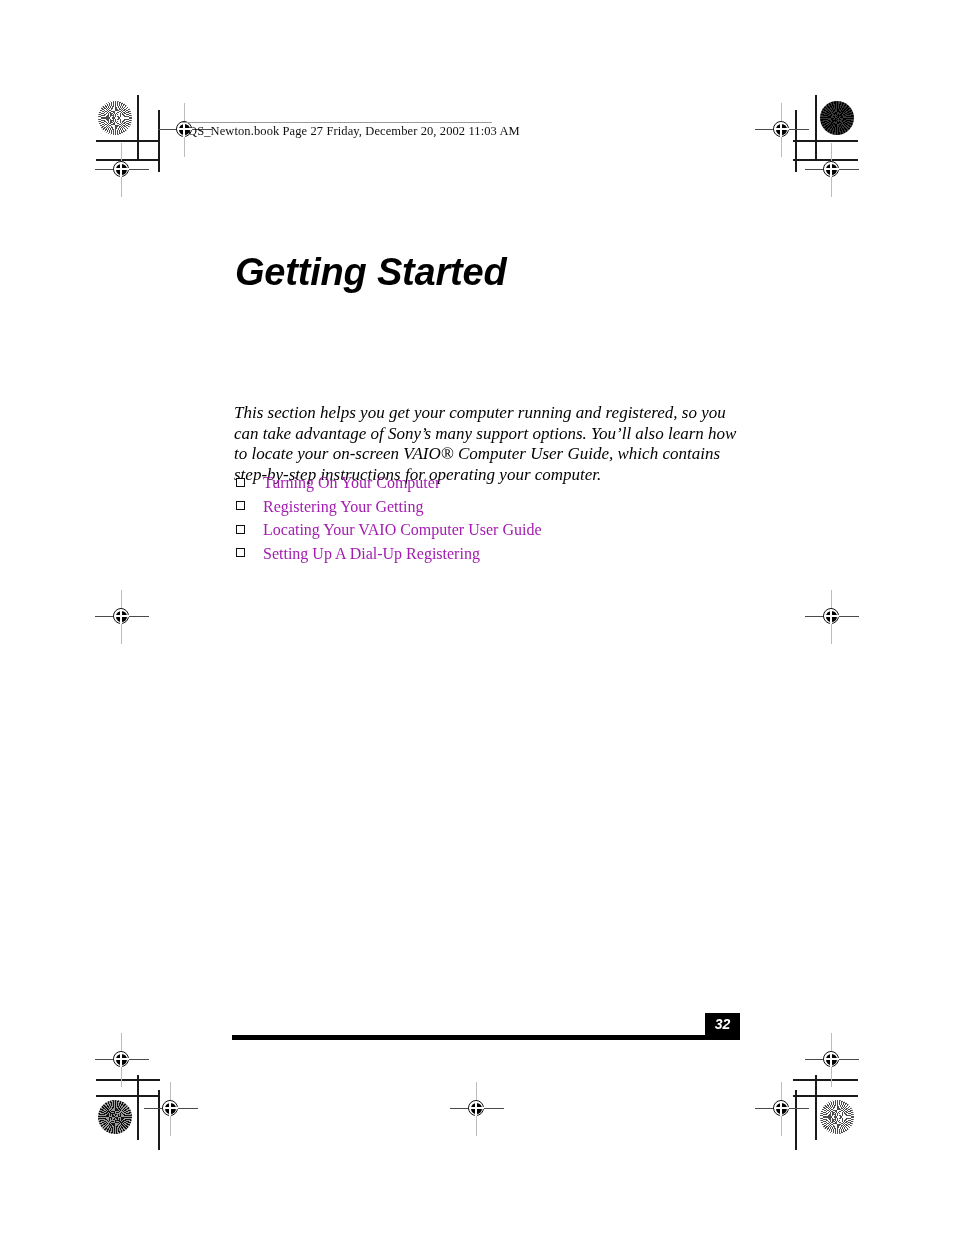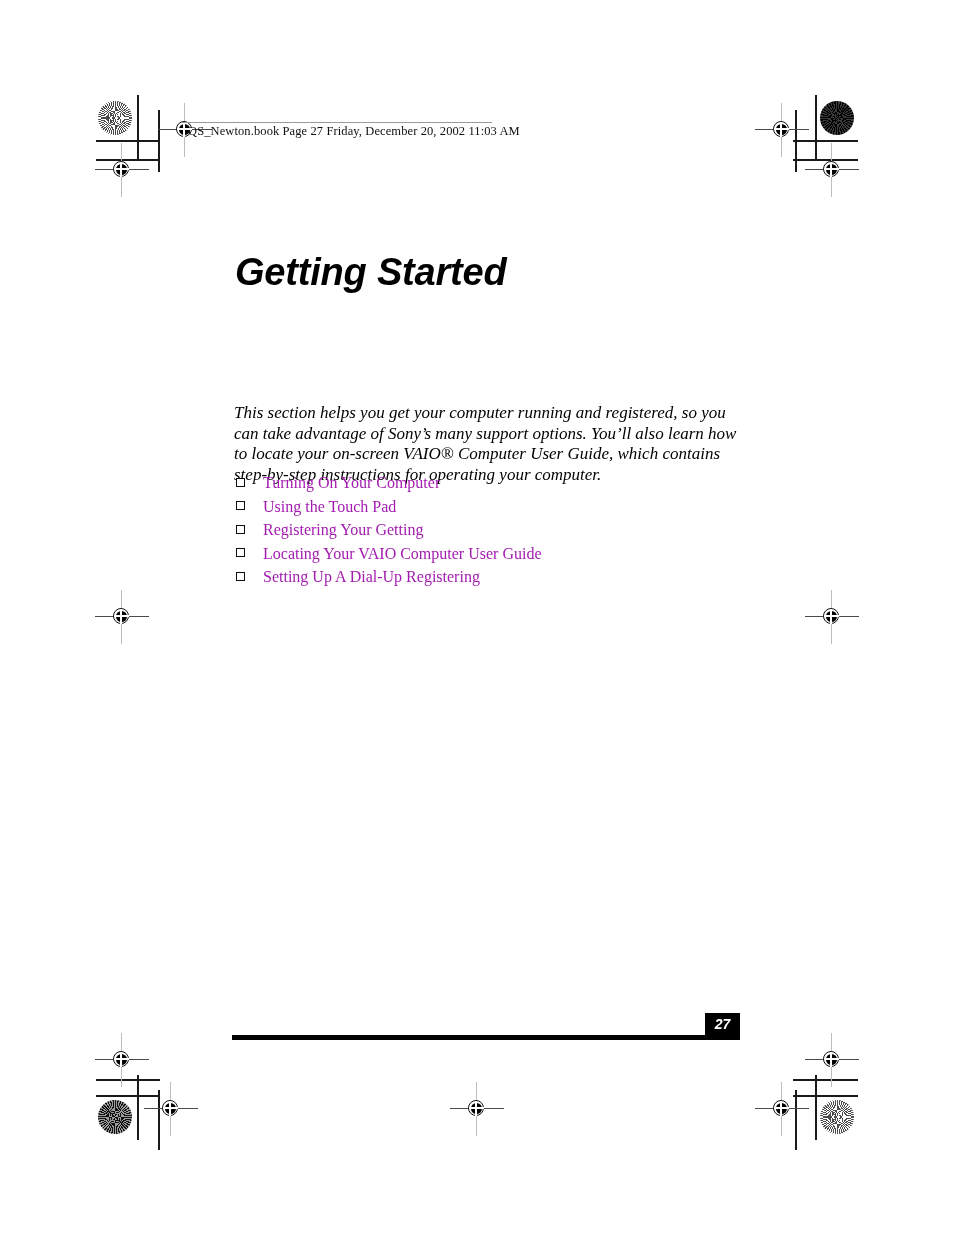--- a/index.html
+++ b/index.html
@@ -330,37 +330,33 @@
   <div class="file-header" style="left:188px; top:124px;">QS_Newton.book  Page 27  Friday, December 20, 2002  11:03 AM</div>
 
   <h1 class="chapter-title">Getting Started</h1>
 
   <p class="intro">This section helps you get your computer running and registered, so you can take advantage of Sony’s many support options. You’ll also learn how to locate your on-screen VAIO® Computer User Guide, which contains step-by-step instructions for operating your computer.</p>
 
   <ul class="topic-list">
     <li class="topic-item">
       <span class="box-bullet"></span>
       <span>Turning On Your Computer</span>
-    </li>
-    <li class="topic-item">
-      <span class="box-bullet"></span>
-      <span>Using the Touch Pad</span>
     </li>
     <li class="topic-item">
       <span class="box-bullet"></span>
       <span>Registering Your Getting</span>
     </li>
     <li class="topic-item">
       <span class="box-bullet"></span>
       <span>Locating Your VAIO Computer User Guide</span>
     </li>
     <li class="topic-item">
       <span class="box-bullet"></span>
       <span>Setting Up A Dial-Up Registering</span>
     </li>
   </ul>
 
   <div class="footer-rule"></div>
   <div class="page-number-box">
-    <span>27</span>
+    <span>32</span>
   </div>
 
 </div>
 
 </body></html>

